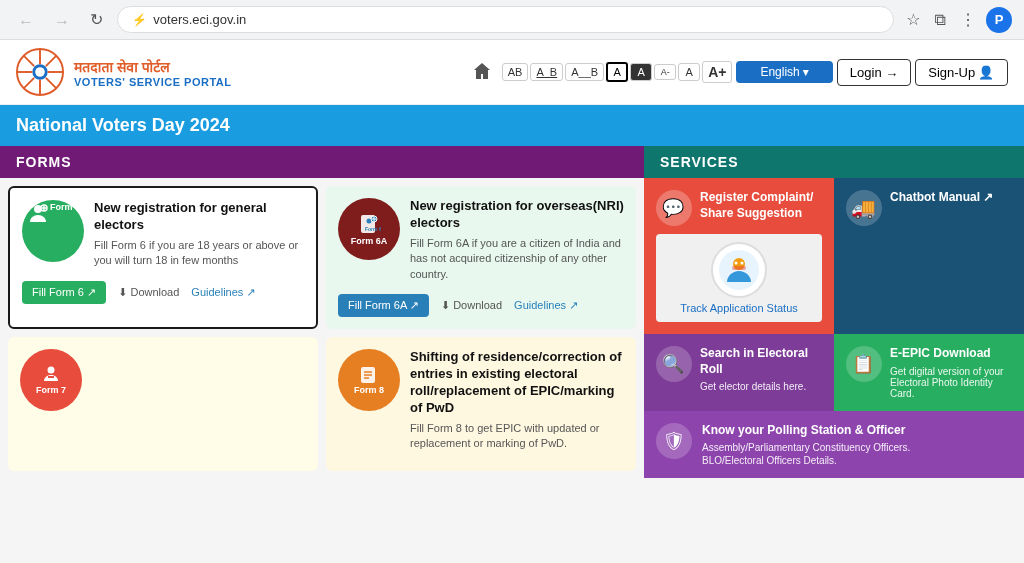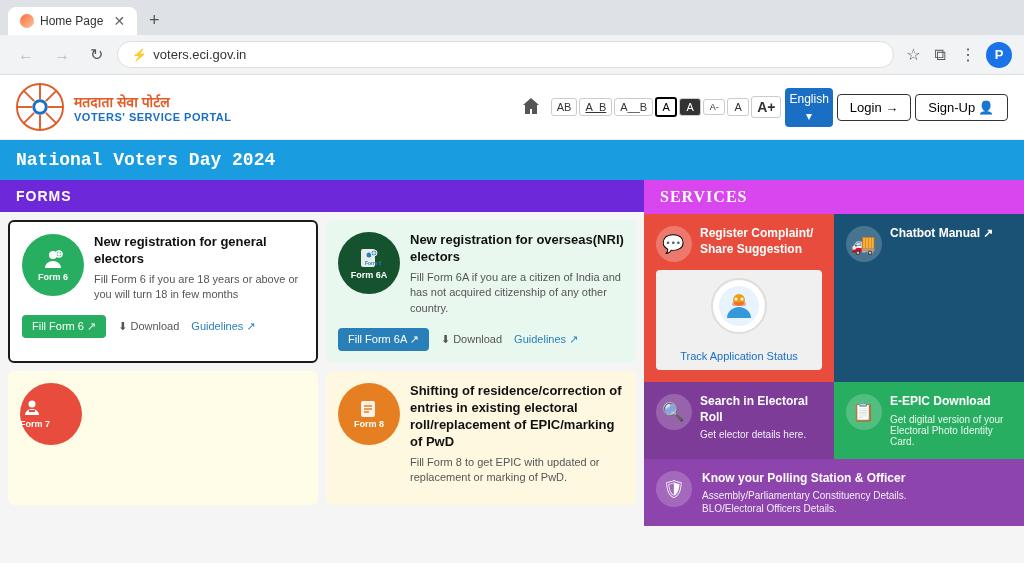--- a/index.html
+++ b/index.html
@@ -22,34 +22,34 @@
     .browser-action-btn { background: none; border: none; font-size: 16px; color: #555; cursor: pointer; padding: 4px; }
     .profile-circle { width: 26px; height: 26px; background: #1a73e8; border-radius: 50%; color: white; font-size: 13px; display: flex; align-items: center; justify-content: center; font-weight: bold; }
 
     
     .site-header { background: #fff; padding: 8px 16px; display: flex; align-items: center; justify-content: space-between; border-bottom: 1px solid #eee; }
     .logo-area { display: flex; align-items: center; gap: 10px; }
     .logo-text { display: flex; flex-direction: column; }
     .logo-hindi { font-size: 14px; color: #e05c28; font-weight: bold; }
     .logo-english { font-size: 11px; color: #1a6fc4; font-weight: bold; letter-spacing: 0.5px; }
     .tool-btn { background: none; border: none; font-size: 14px; color: #333; cursor: pointer; padding: 3px 6px; }
-    .lang-dropdown { display: flex; align-items: center; gap: 3px; background: #1a6fc4; color: white; border: none; border-radius: 4px; padding: 4px 4px; font-size: 12px; cursor: pointer; flex-direction: column; }
+    .lang-dropdown { display: flex; align-items: center; gap: 3px; background: #1a6fc4; color: white; border: none; border-radius: 4px; padding: 4px 24px; font-size: 12px; cursor: pointer; }
     .login-btn { display: flex; align-items: flex-end; gap: 4px; border: 1px solid #333; border-radius: 4px; padding: 5px 12px; background: none; cursor: pointer; font-size: 13px; }
     .signup-btn { display: flex; align-items: center; gap: 4px; border: 1px solid #333; border-radius: 4px; padding: 5px 12px; background: none; cursor: pointer; font-size: 13px; }
 
     
-    .nvd-banner { background: #1a9ce0; padding: 10px 16px; font-family: Liberation Mono, monospace; }
+    .nvd-banner { background: #1a9ce0; padding: 10px 16px; }
     .nvd-banner h2 { color: white; font-size: 18px; font-weight: bold; }
 
     
     .main-content { display: flex; gap: 0; padding: 0; }
 
     
     .forms-section { flex: 1; background: #f5f5f5; padding: 0; }
-    .section-header-forms { background: #6d28d9; color: white; padding: 8px 16px; font-size: 14px; font-weight: bold; letter-spacing: 1px; }
+    .section-header-forms { background: #701a75; color: white; padding: 8px 16px; font-size: 14px; font-weight: bold; letter-spacing: 1px; }
     .forms-grid { display: grid; grid-template-columns: 1fr 1fr; gap: 0; padding: 8px; gap: 8px; }
 
     .form-card { background: #fff; border-radius: 6px; padding: 12px; position: relative; }
     .form-card.highlighted { border: 2.5px solid #1a1a1a; background: #fff; }
     .form-card.light-green { background: #e8f8ef; }
 
     .form-card-inner { display: flex; gap: 10px; align-items: flex-start; }
     .form-icon { width: 60px; height: 65px; flex-shrink: 0; border-radius: 50%; display: flex; align-items: center; justify-content: center; position: relative; }
     .form-icon-6 { background: #27ae60; }
 
@@ -58,47 +58,39 @@
     .form-desc { font-size: 11px; color: #555; line-height: 1.4; margin-bottom: 8px; }
 
     .form-actions { display: flex; gap: 12px; align-items: center; margin-top: 4px; }
     .fill-btn { background: #27ae60; color: white; border: none; border-radius: 4px; padding: 5px 10px; font-size: 11px; cursor: pointer; display: flex; align-items: center; gap: 4px; }
     .fill-btn-blue { background: #2980b9; }
     .download-link { color: #555; font-size: 11px; cursor: pointer; display: flex; align-items: center; gap: 3px; text-decoration: none; }
     .guidelines-link { color: #2980b9; font-size: 11px; cursor: pointer; display: flex; align-items: flex-end; gap: 2px; text-decoration: none; }
 
     
     .services-section { width: 380px; background: #f5f5f5; flex-shrink: 0; }
-    .section-header-services { background: #d946ef; color: white; padding: 8px 16px; font-size: 16px; font-weight: bold; letter-spacing: 1px; font-family: Liberation Serif, serif; }
+    .section-header-services { background: #0f766e; color: white; padding: 8px 16px; font-size: 14px; font-weight: bold; letter-spacing: 1px; }
 
     .services-grid { display: grid; grid-template-columns: 1fr 1fr; gap: 0; }
 
     .header-right-tools { display: flex; align-items: center; gap: 4px; }
     .text-size-controls { display: flex; align-items: center; gap: 2px; }
     .text-btn { background: none; border: 1px solid #ccc; border-radius: 3px; padding: 2px 5px; font-size: 11px; cursor: pointer; color: #333; min-width: 22px; text-align: center; }
     .text-btn.contrast { background: #333; color: #fff; }
     .text-btn.contrast2 { background: #fff; color: #000; border: 2px solid #000; }
     .text-btn.sm { font-size: 9px; }
     .text-btn.lg { font-size: 14px; font-weight: bold; }
 
     
     .logo-wheel { width: 48px; height: 48px; }
   </style>
 </head>
 <body>
 
 <div class="browser-chrome">
-  <div class="tab-bar">
-    <div class="tab">
-      <div class="tab-favicon"></div>
-      <span class="tab-title">Home Page</span>
-      <span class="tab-close">✕</span>
-    </div>
-    <button class="new-tab-btn">+</button>
-  </div>
   <div class="browser-controls">
     <button class="nav-btn disabled">←</button>
     <button class="nav-btn disabled">→</button>
     <button class="nav-btn">↻</button>
     <div class="address-bar">
       <span style="color:#555; font-size:12px;">⚡</span>
       <span class="address-bar-url">voters.eci.gov.in</span>
     </div>
     <div class="browser-actions">
       <button class="browser-action-btn">☆</button>
@@ -166,21 +158,21 @@
 
 <div class="main-content">
 
   <div class="forms-section">
     <div class="section-header-forms">FORMS</div>
     <div class="forms-grid">
 
       <div class="form-card highlighted" style="background:#fff;">
         <div class="form-card-inner">
           <div class="form-icon form-icon-6" style="width:62px;height:62px;border-radius:50%;display:flex;align-items:center;justify-content:center;flex-shrink:0;">
-            <div style="background:#27ae60;width:58px;height:58px;border-radius:50%;display:flex;flex-direction:column;align-items:center;justify-content:center;color:white;">
+            <div style="background:#27ae60;width:58px;height:58px;border-radius:50%;display:flex;flex-direction:row;justify-content:center;color:white;">
               <svg width="24" height="24" viewBox="0 0 24 24">
                 <circle cx="12" cy="7" r="4" fill="white"></circle>
                 <path d="M4 20c0-4 3.6-7 8-7s8 3 8 7" fill="white"></path>
                 <circle cx="18" cy="6" r="3" fill="#27ae60" stroke="white" stroke-width="1.5"></circle>
                 <line x1="18" y1="4" x2="18" y2="8" stroke="white" stroke-width="1.5"></line>
                 <line x1="16" y1="6" x2="20" y2="6" stroke="white" stroke-width="1.5"></line>
               </svg>
               <span style="font-size:9px;font-weight:bold;">Form 6</span>
             </div>
           </div>
@@ -196,21 +188,21 @@
             <span>Download</span>
           </a>
           <a class="guidelines-link">
             <span>Guidelines ↗</span>
           </a>
         </div>
       </div>
 
       <div class="form-card light-green">
         <div class="form-card-inner">
-          <div style="width:62px;height:62px;border-radius:50%;background:#14532d;display:flex;flex-direction:column;align-items:center;justify-content:center;color:white;flex-shrink:0;">
+          <div style="width:62px;height:62px;border-radius:50%;background:#7f1d1d;display:flex;flex-direction:column;align-items:center;justify-content:center;color:white;flex-shrink:0;">
             <svg width="24" height="24" viewBox="0 0 24 24">
               <rect x="4" y="3" width="14" height="18" rx="2" fill="white" opacity="0.9"></rect>
               <circle cx="12" cy="9" r="2.5" fill="#2980b9"></circle>
               <text x="8" y="19" fill="#2980b9" font-size="5" font-weight="bold">Form 6A</text>
               <circle cx="17" cy="7" r="3" fill="#2980b9" stroke="white" stroke-width="1"></circle>
               <line x1="17" y1="5" x2="17" y2="9" stroke="white" stroke-width="1"></line>
               <line x1="15" y1="7" x2="19" y2="7" stroke="white" stroke-width="1"></line>
             </svg>
             <span style="font-size:9px;font-weight:bold;">Form 6A</span>
           </div>
@@ -226,21 +218,21 @@
             <span>Download</span>
           </a>
           <a class="guidelines-link">
             <span>Guidelines ↗</span>
           </a>
         </div>
       </div>
 
       <div class="form-card" style="background:#fffde7;">
         <div class="form-card-inner">
-          <div style="width:62px;height:62px;border-radius:50%;background:#e74c3c;display:flex;flex-direction:column;align-items:flex-start;justify-content:center;color:white;flex-shrink:0;">
+          <div style="width:62px;height:62px;border-radius:50%;background:#e74c3c;display:flex;flex-direction:column;align-items:center;justify-content:center;color:white;flex-shrink:0;">
             <svg width="24" height="20" viewBox="0 0 24 20">
               <circle cx="12" cy="5" r="3.5" fill="white"></circle>
               <path d="M5 16c0-3.3 3.1-6 7-6s7 2.7 7 6" fill="white"></path>
               <line x1="9" y1="12" x2="15" y2="12" stroke="#e74c3c" stroke-width="2"></line>
             </svg>
             <span style="font-size:9px;font-weight:bold;">Form 7</span>
           </div>
         </div>
       </div>
 
@@ -281,21 +273,21 @@
           <div style="width:56px;height:56px;border-radius:50%;background:#fff;border:2px solid #ddd;display:flex;align-items:center;justify-content:center;overflow:hidden;">
             <svg width="40" height="40" viewBox="0 0 40 40">
               <circle cx="20" cy="20" r="20" fill="#e8f4fd"></circle>
               <circle cx="20" cy="14" r="6" fill="#f39c12"></circle>
               <path d="M8 32c0-6 5.4-11 12-11s12 5 12 11" fill="#3498db"></path>
               <circle cx="17" cy="13" r="1.5" fill="white"></circle>
               <circle cx="23" cy="13" r="1.5" fill="white"></circle>
               <rect x="13" y="16" width="14" height="4" rx="2" fill="#e74c3c" opacity="0.5"></rect>
             </svg>
           </div>
-          <span style="font-size:11px;color:#1a6fc4;margin-top:16px;cursor:pointer;">Track Application Status</span>
+          <span style="font-size:11px;color:#1a6fc4;margin-top:4px;cursor:pointer;">Track Application Status</span>
         </div>
       </div>
 
       <div style="background:#1a5276;color:white;padding:12px;display:flex;gap:8px;align-items:flex-start;">
         <div style="width:36px;height:36px;background:rgba(255,255,255,0.2);border-radius:50%;display:flex;align-items:center;justify-content:center;font-size:20px;flex-shrink:0;">🚚</div>
         <div>
           <div style="font-size:12px;font-weight:bold;margin-bottom:4px;line-height:1.3;">Chatbot Manual ↗</div>
           <div style="font-size:10px;opacity:0.9;"></div>
         </div>
       </div>
@@ -313,21 +305,21 @@
         <div>
           <div style="font-size:12px;font-weight:bold;margin-bottom:4px;line-height:1.3;">E-EPIC Download</div>
           <div style="font-size:10px;opacity:0.9;">Get digital version of your Electoral Photo Identity Card.</div>
         </div>
       </div>
 
       <div style="background:#8e44ad;color:white;padding:12px;display:flex;gap:10px;align-items:flex-start;grid-column:1/-1;">
         <div style="width:36px;height:36px;background:rgba(255,255,255,0.2);border-radius:50%;display:flex;align-items:center;justify-content:center;font-size:18px;flex-shrink:0;">🛡</div>
         <div>
           <div style="font-size:12px;font-weight:bold;margin-bottom:4px;line-height:1.3;">Know your Polling Station &amp; Officer</div>
-          <div style="font-size:10px;opacity:0.9;margin-bottom:2px;">Assembly/Parliamentary Constituency Details.</div>
+          <div style="font-size:10px;opacity:0.9;margin-bottom:2px;">Assembly/Parliamentary Constituency Officers.</div>
           <div style="font-size:10px;opacity:0.9;">BLO/Electoral Officers Details.</div>
         </div>
       </div>
 
     </div>
   </div>
 
 </div>
 
 </body></html>

